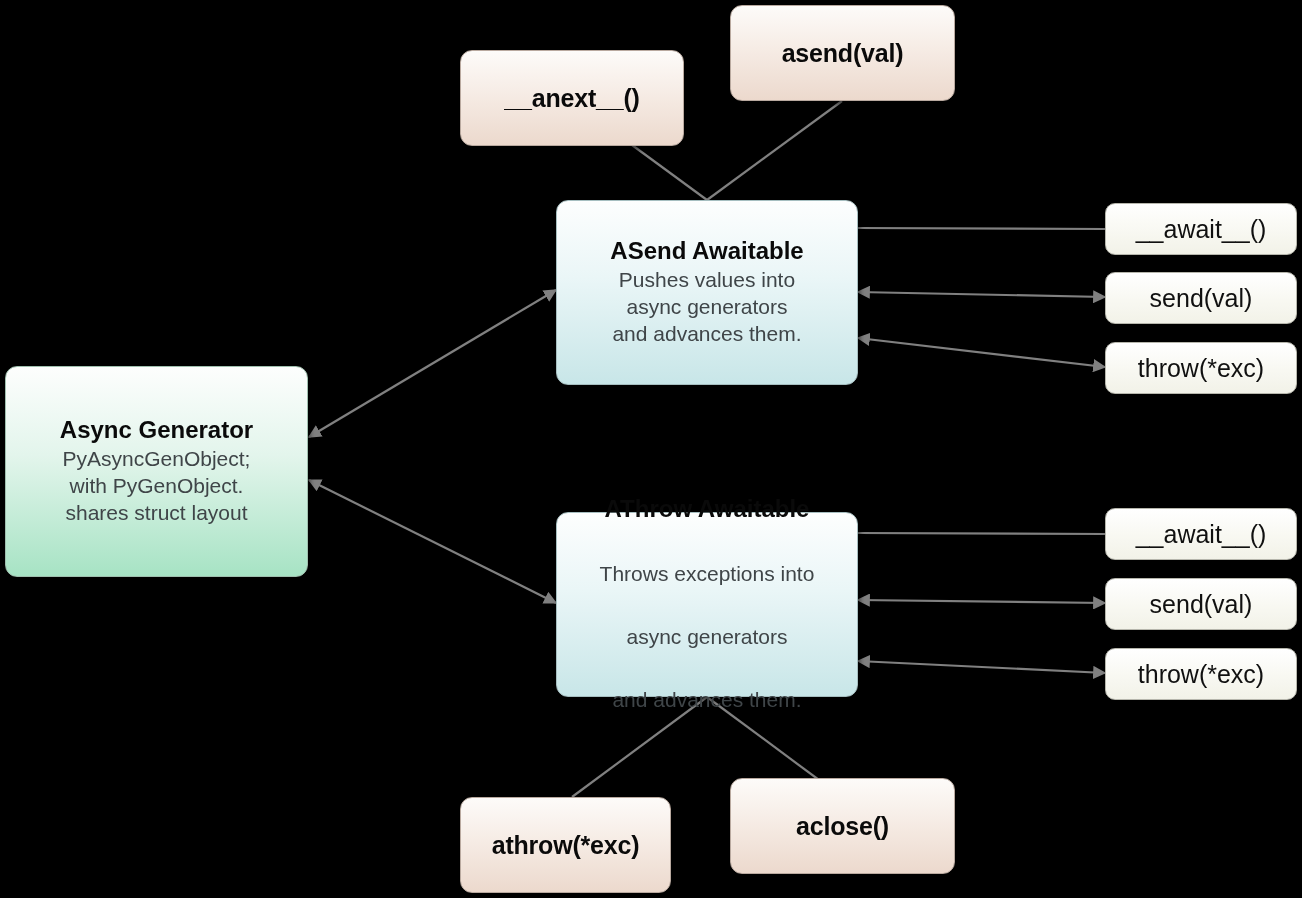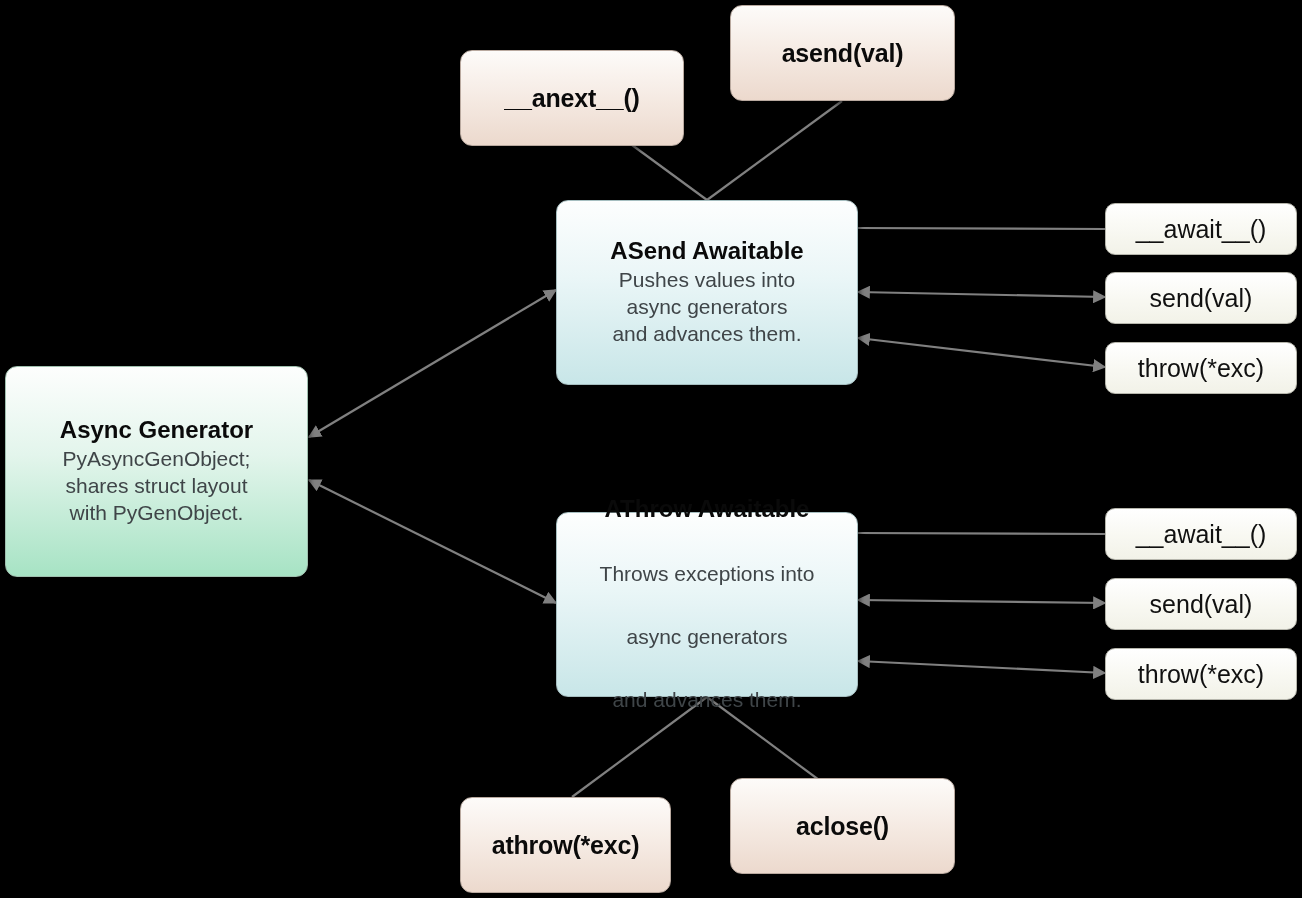--- a/index.html
+++ b/index.html
@@ -133,22 +133,22 @@
     <div class="title">__anext__()</div>
   </div>
 
   <div class="node peach" style="left:730px; top:5px; width:225px; height:96px;align-items:center;">
     <div class="title">asend(val)</div>
   </div>
 
   <div class="node mint" style="left:5px; top:366px; width:303px; height:211px;">
     <div class="title">Async Generator</div>
     <div class="desc">PyAsyncGenObject;</div>
+    <div class="desc">with PyGenObject.</div>
     <div class="desc">shares struct layout</div>
-    <div class="desc">with PyGenObject.</div>
   </div>
 
   <div class="node cyan" style="left:556px; top:200px; width:302px; height:185px;">
     <div class="title">ASend Awaitable</div>
     <div class="desc">Pushes values into</div>
     <div class="desc">async generators</div>
     <div class="desc">and advances them.</div>
   </div>
 
   <div class="node cyan" style="left:556px; top:512px; width:302px; height:185px;gap:36px;">

